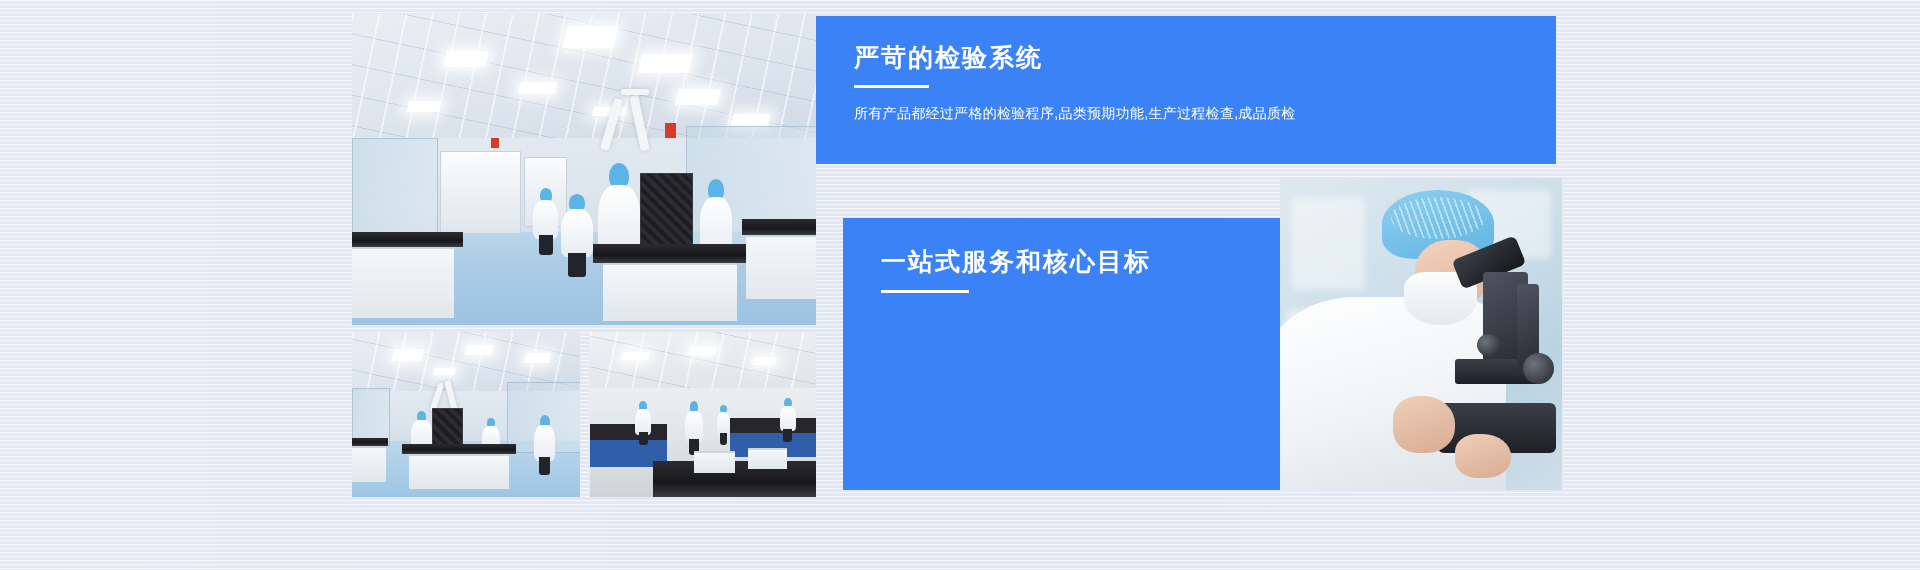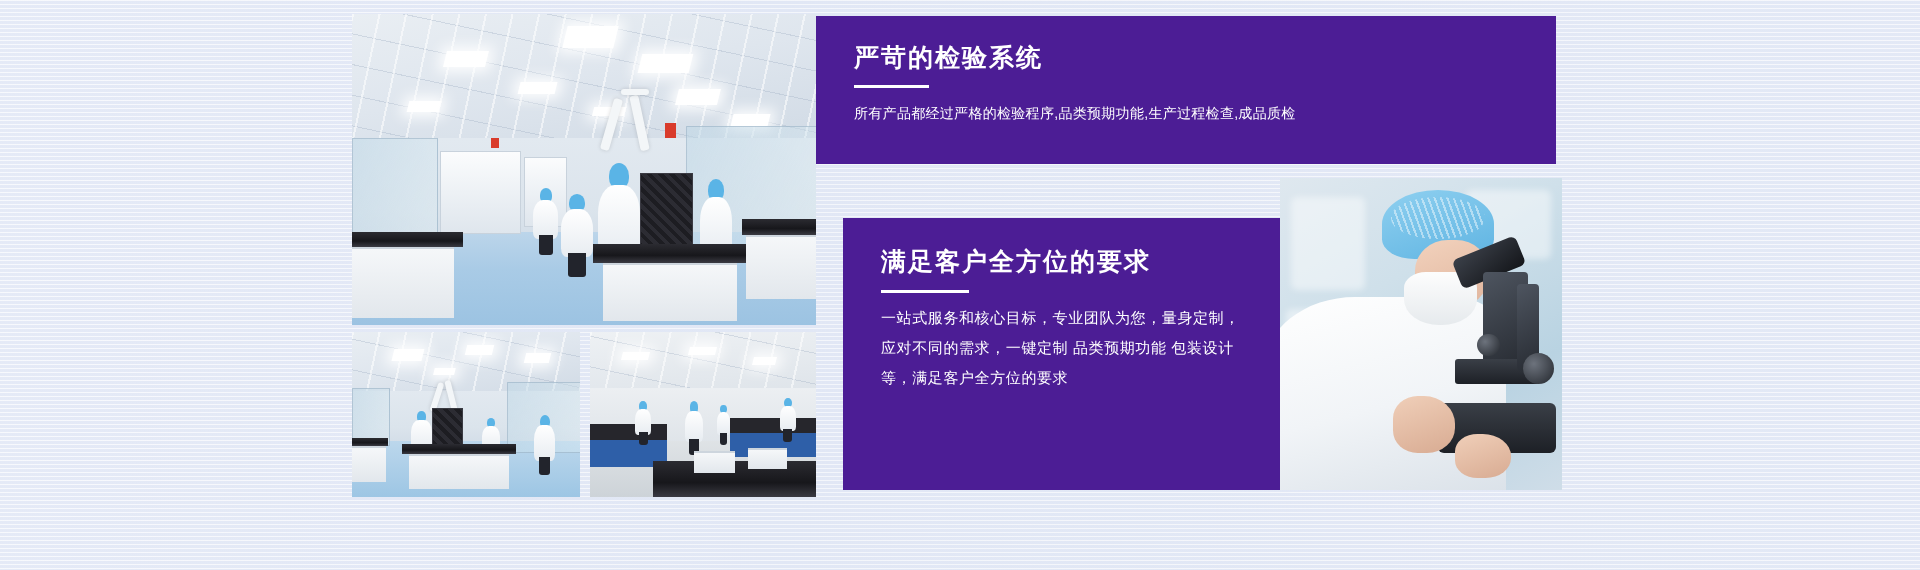--- a/index.html
+++ b/index.html
@@ -76,21 +76,21 @@
   .ms-cap:after{content:"";position:absolute;inset:10% 8% 30% 8%;background:repeating-linear-gradient(70deg,rgba(255,255,255,.45) 0 2px,rgba(0,0,0,0) 2px 6px);border-radius:50%;}
   .ms-face{position:absolute;left:48%;top:20%;width:26%;height:22%;background:linear-gradient(160deg,#f2d2bd,#e0b49c);border-radius:45% 45% 50% 50%;}
   .ms-mask{position:absolute;left:44%;top:30%;width:26%;height:17%;background:linear-gradient(180deg,#fdfdfd,#e6eaed);border-radius:30% 30% 48% 48%;}
   .ms-body{position:absolute;background:linear-gradient(150deg,#4e5560,#272b32);border-radius:4px;}
   .ms-stage{position:absolute;background:linear-gradient(180deg,#3a3f47,#1d2026);border-radius:3px;}
   .ms-eyep{position:absolute;background:linear-gradient(160deg,#3b4049,#14161a);border-radius:6px;transform:rotate(-22deg);}
   .ms-knob{position:absolute;background:radial-gradient(circle at 35% 35%,#6d737d,#22262c);border-radius:50%;}
   .ms-hand{position:absolute;background:linear-gradient(160deg,#f0cfb9,#d8ab92);border-radius:40% 50% 45% 40%;}
 
   
-  .panel{position:absolute;background:#4c1d95;box-sizing:border-box;}
+  .panel{position:absolute;background:#3b82f6;box-sizing:border-box;}
   #panel-inspection{left:816px;top:16px;width:740px;height:148px;padding:26px 0 0 38px;}
   #panel-team{left:843px;top:218px;width:437px;height:272px;padding:28px 0 0 38px;}
 
   .panel-title{
     color:#ffffff;font-weight:700;letter-spacing:2px;margin:0;
     font-family:"Liberation Sans","DejaVu Sans",sans-serif;
   }
   #panel-inspection .panel-title{font-size:25px;line-height:30px;}
   #panel-team .panel-title{font-size:25px;line-height:30px;}
 
@@ -256,18 +256,17 @@
     <div class="ms-hand" style="left:62%;top:82%;width:20%;height:14%;"></div>
   </div>
 
   <div class="panel" id="panel-inspection">
     <h2 class="panel-title">严苛的检验系统</h2>
     <div class="panel-rule"></div>
     <p class="panel-desc">所有产品都经过严格的检验程序,品类预期功能,生产过程检查,成品质检</p>
   </div>
 
   <div class="panel" id="panel-team">
-    <h2 class="panel-title">满足客户全方位的要求</h2>
+    <h2 class="panel-title">一站式服务和核心目标</h2>
     <div class="panel-rule"></div>
-    <p class="panel-desc">一站式服务和核心目标，专业团队为您，量身定制，应对不同的需求，一键定制 品类预期功能 包装设计等，满足客户全方位的要求</p>
   </div>
 
 </div>
 
 </body></html>

